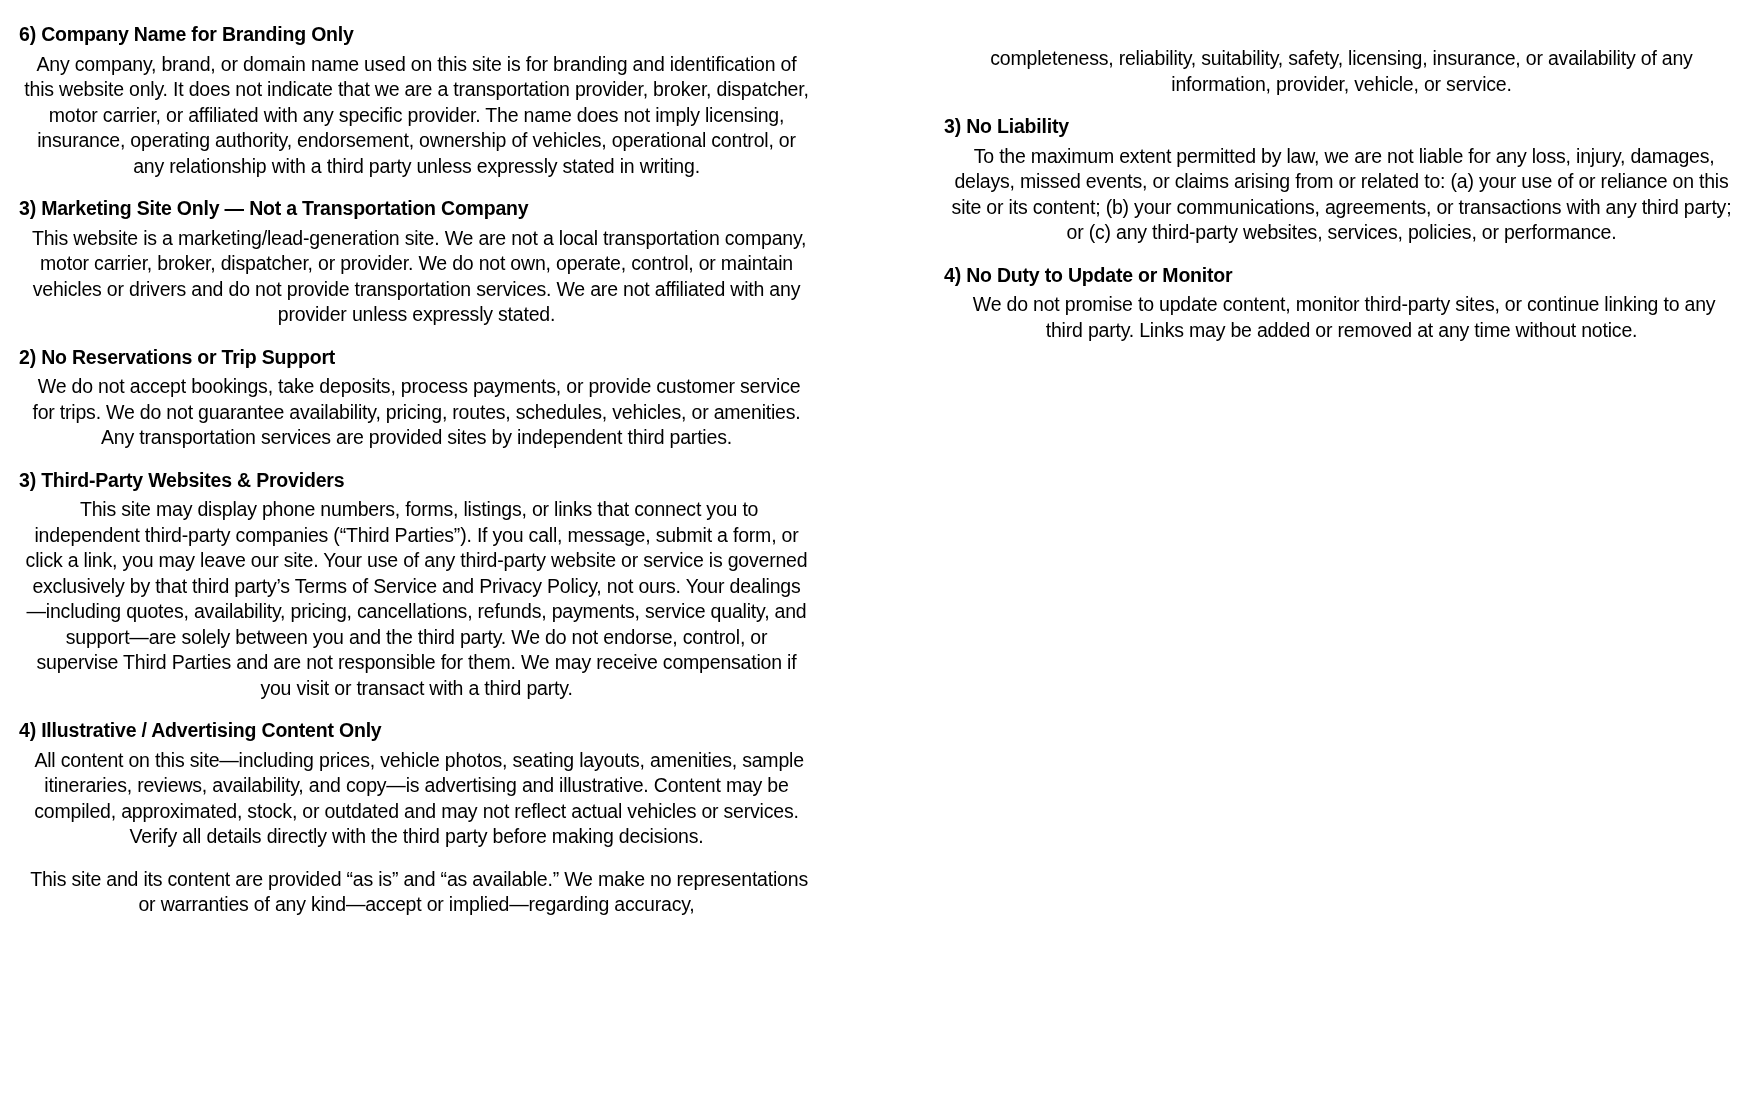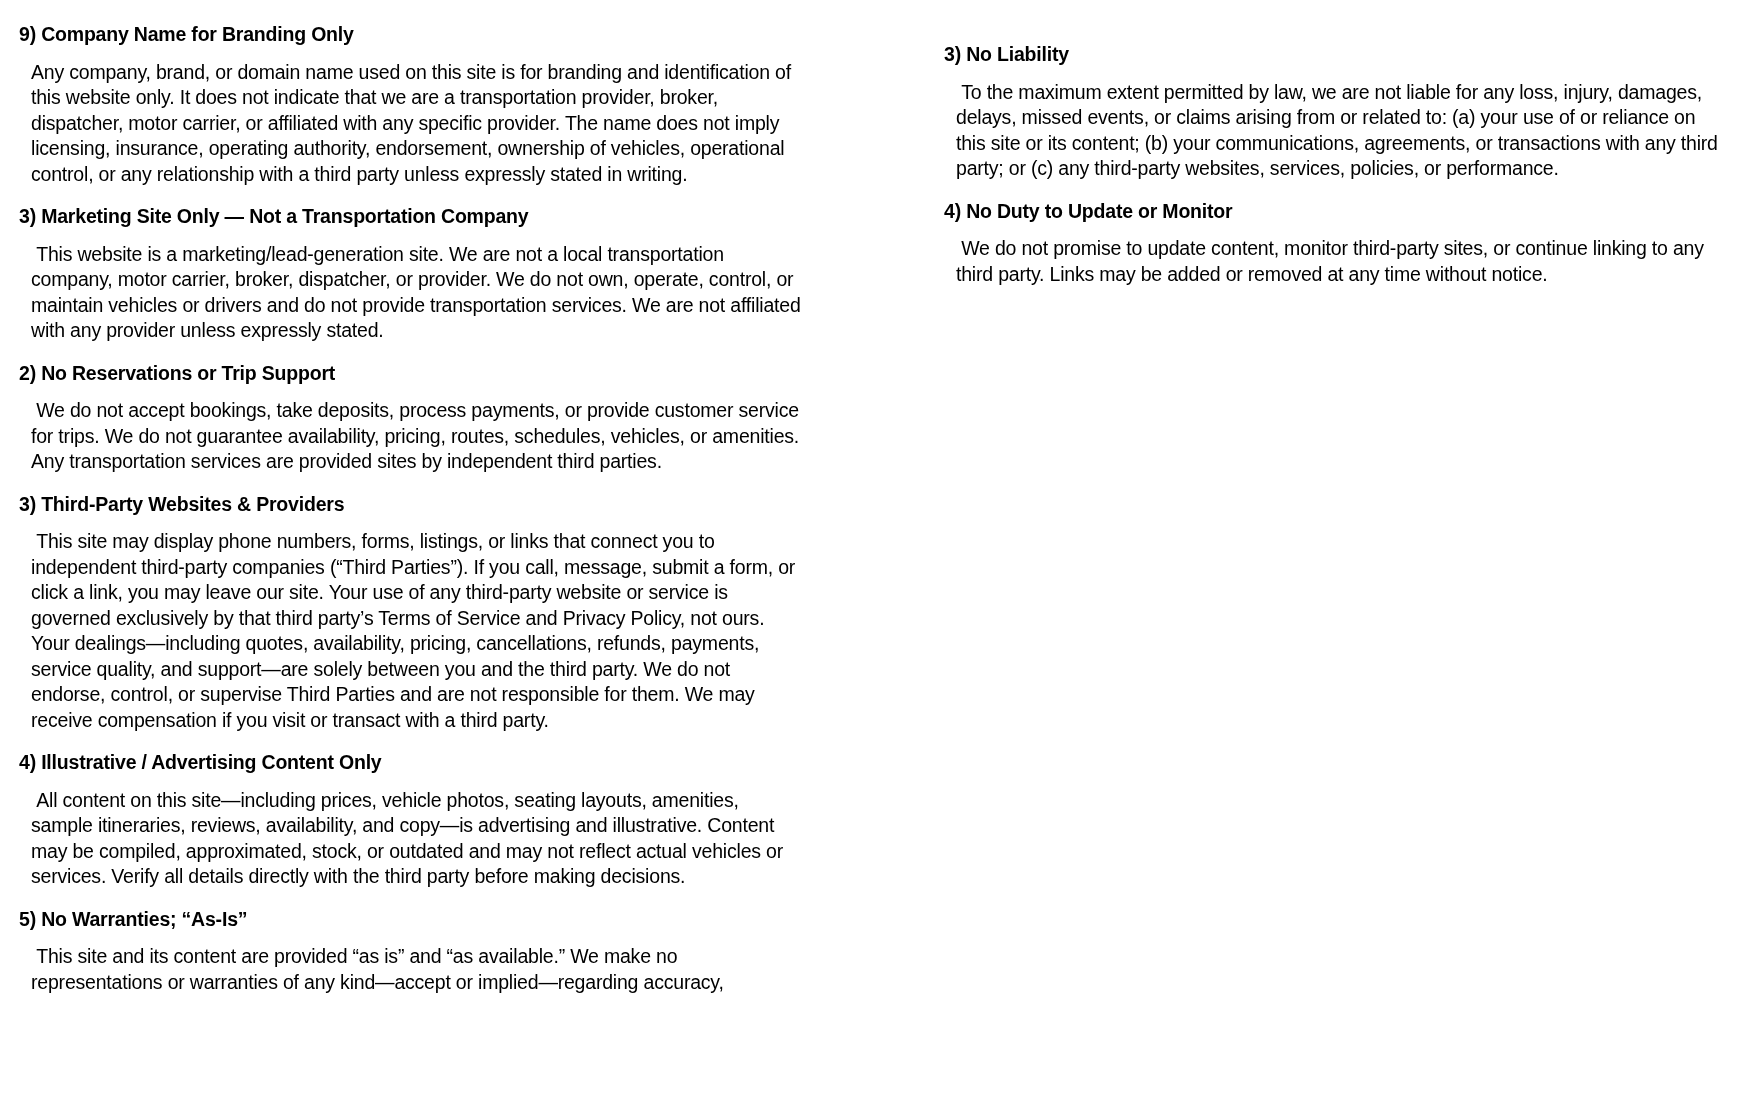--- a/index.html
+++ b/index.html
@@ -38,57 +38,60 @@
     margin-top: 17px;
   }
   .section-heading {
     font-size: inherit;
     line-height: inherit;
     font-weight: 700;
     margin: 0;
     padding: 0;
   }
   .section-body {
-    margin: 12px;
+    margin: 4px;
     padding: 0;
     white-space: pre-wrap; 
+    text-align: center;
   }
   .section-body b { font-weight: 400; }
 </style>
 </head>
 <body>
 
 <main>
   <div class="column column-left">
       <section class="disclaimer-section">
-        <h2 class="section-heading">9) Company Name for Branding Only</h2>
+        <h2 class="section-heading">6) Company Name for Branding Only</h2>
         <p class="section-body"><span>Any company, brand, or domain name used on this site is for branding and identification of this website only. It does not indicate that we are a transportation provider, broker, dispatcher, motor carrier, or affiliated with any specific provider. The name does not imply licensing, insurance, operating authority, endorsement, ownership of vehicles, operational control, or any relationship with a third party unless expressly stated in writing.</span></p>
       </section>
       <section class="disclaimer-section">
         <h2 class="section-heading">3) Marketing Site Only — Not a Transportation Company</h2>
         <p class="section-body"><span> This website is a </span><b>marketing/lead-generation</b><span> site. We are </span><b>not</b><span> a local transportation company, motor carrier, broker, dispatcher, or provider. We </span><b>do not</b><span> own, operate, control, or maintain vehicles or drivers and </span><b>do not</b><span> provide transportation services. We are </span><b>not affiliated</b><span> with any provider unless expressly stated.</span></p>
       </section>
       <section class="disclaimer-section">
         <h2 class="section-heading">2) No Reservations or Trip Support</h2>
         <p class="section-body"><span> We </span><b>do not</b><span> accept bookings, take deposits, process payments, or provide customer service for trips. We </span><b>do not</b><span> guarantee availability, pricing, routes, schedules, vehicles, or amenities. Any transportation services are provided </span><b>sites</b><span> by independent third parties.</span></p>
       </section>
       <section class="disclaimer-section">
         <h2 class="section-heading">3) Third-Party Websites &amp; Providers</h2>
         <p class="section-body"><span> This site may display phone numbers, forms, listings, or links that connect you to </span><b>independent third-party</b><span> companies (“Third Parties”). If you call, message, submit a form, or click a link, you may leave our site. Your use of any third-party website or service is governed </span><b>exclusively</b><span> by that third party’s </span><b>Terms of Service</b><span> and </span><b>Privacy Policy</b><span>, </span><b>not ours</b><span>. Your dealings—including quotes, availability, pricing, cancellations, refunds, payments, service quality, and support—are </span><b>solely between you and the third party</b><span>. We do </span><b>not</b><span> endorse, control, or supervise Third Parties and are </span><b>not responsible</b><span> for them. We may receive compensation if you visit or transact with a third party.</span></p>
       </section>
       <section class="disclaimer-section">
         <h2 class="section-heading">4) Illustrative / Advertising Content Only</h2>
         <p class="section-body"><span> All content on this site—including prices, vehicle photos, seating layouts, amenities, sample itineraries, reviews, availability, and copy—is </span><b>advertising and illustrative</b><span>. Content may be compiled, approximated, stock, or outdated and may </span><b>not</b><span> reflect actual vehicles or services. Verify all details </span><b>directly with the third party</b><span> before making decisions.</span></p>
       </section>
       <section class="disclaimer-section">
-        <h2 class="section-heading">5) No Warranties; “As-Is”</h2>
         <p class="section-body"><span> This site and its content are provided </span><b>“as is”</b><span> and </span><b>“as available.”</b><span> We make </span><b>no representations or warranties</b><span> of any kind—accept or implied—regarding accuracy,</span></p>
       </section>
     </div>
   <div class="column column-right">
+      <section class="disclaimer-section">
+        <p class="section-body"><span>completeness, reliability, suitability, safety, licensing, insurance, or availability of any information, provider, vehicle, or service.</span></p>
+      </section>
       <section class="disclaimer-section">
         <h2 class="section-heading">3) No Liability</h2>
         <p class="section-body"><span> To the maximum extent permitted by law, we are </span><b>not liable</b><span> for any loss, injury, damages, delays, missed events, or claims arising from or related to: (a) your use of or reliance on this site or its content; (b) your communications, agreements, or transactions with any third party; or (c) any third-party websites, services, policies, or performance.</span></p>
       </section>
       <section class="disclaimer-section">
         <h2 class="section-heading">4) No Duty to Update or Monitor</h2>
         <p class="section-body"><span> We </span><b>do not</b><span> promise to update content, monitor third-party sites, or continue linking to any third party. Links may be added or removed at any time without notice.</span></p>
       </section>
     </div>
 </main>

